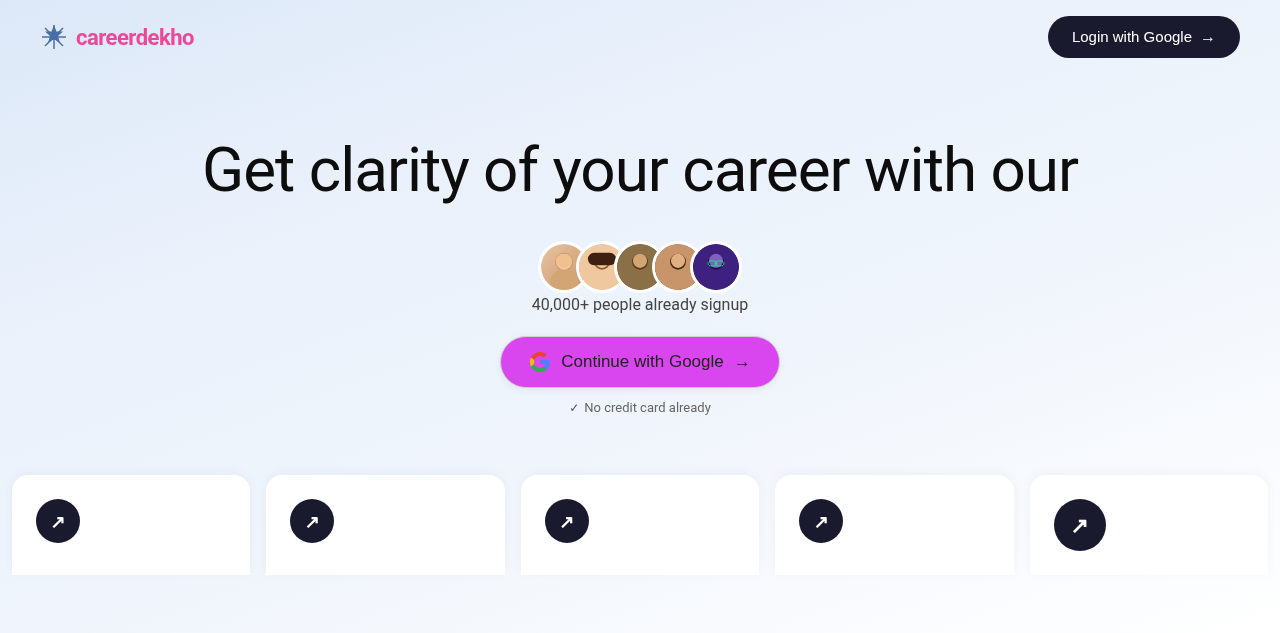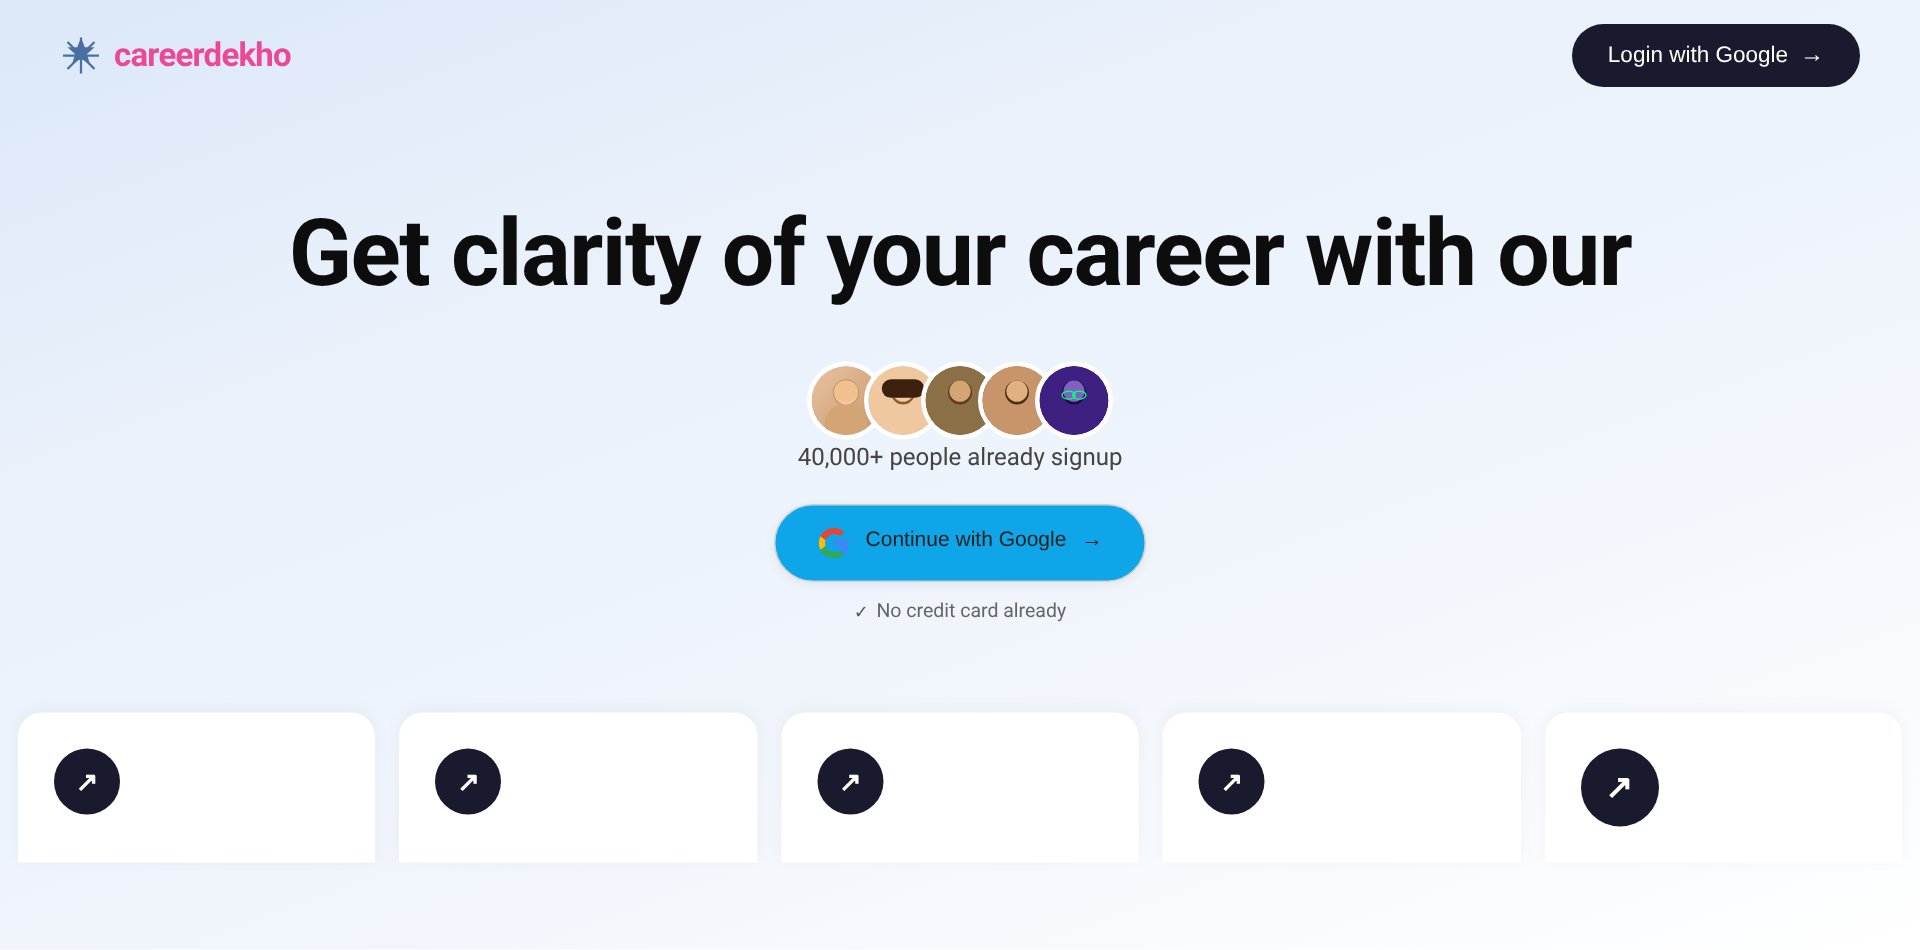--- a/index.html
+++ b/index.html
@@ -65,21 +65,21 @@
     .hero {
       display: flex;
       flex-direction: column;
       align-items: center;
       text-align: center;
       padding: 60px 20px 40px;
     }
 
     .hero-title {
       font-size: 62px;
-      font-weight: 700;
+      font-weight: 400;
       color: #0d0d0d;
       line-height: 1.15;
       max-width: 900px;
       letter-spacing: -1px;
     }
 
     .avatar-group {
       display: flex;
       align-items: center;
       margin-top: 36px;
@@ -111,27 +111,27 @@
 
     .signup-count {
       font-size: 16px;
       color: #444;
       margin-top: 2px;
     }
 
     
     .cta-btn {
       display: flex;
-      align-items: flex-start;
+      align-items: center;
       gap: 10px;
-      background: #0ea5e9;
+      background: #d946ef;
       border: 1.5px solid #d0d0d0;
       border-radius: 50px;
       padding: 14px 28px;
-      font-size: 14px;
+      font-size: 17px;
       font-weight: 500;
       color: #222;
       cursor: pointer;
       margin-top: 22px;
       box-shadow: 0 2px 8px rgba(0,0,0,0.06);
     }
 
     .google-icon {
       width: 22px;
       height: 22px;

